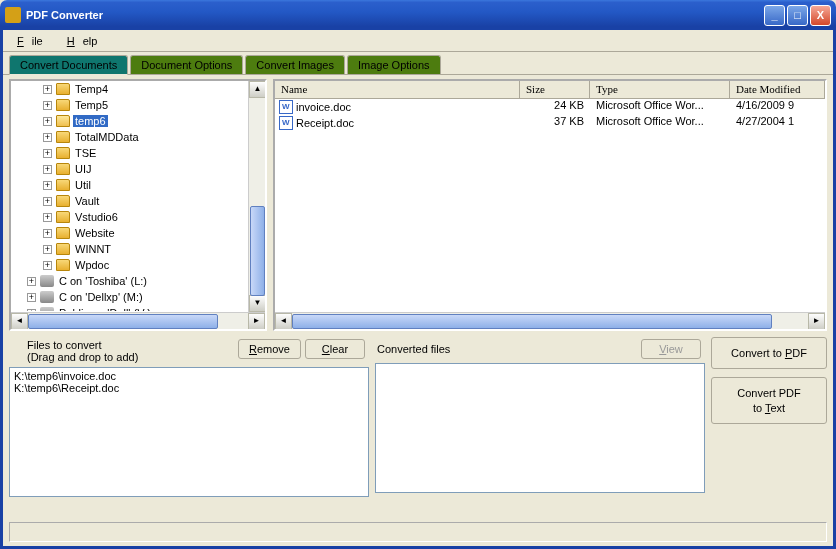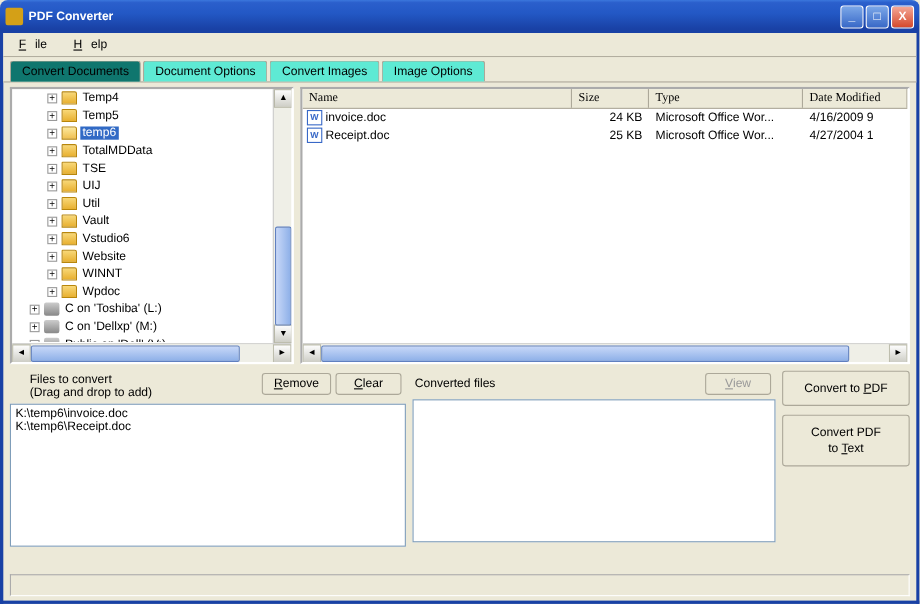--- a/index.html
+++ b/index.html
@@ -12,21 +12,21 @@
 .winbtn { width: 21px; height: 21px; border: 1px solid #fff; border-radius: 3px; background: linear-gradient(to bottom, #7ba7e8, #3868c7); color: white; text-align: center; line-height: 18px; font-weight: bold; font-family: Arial; cursor: pointer; }
 .winbtn.close { background: linear-gradient(to bottom, #f5a897, #d4482a); }
 
 .menubar { height: 22px; background: #ece9d8; border-bottom: 1px solid #aca899; display: flex; align-items: center; padding-left: 6px; }
 .menubar span { padding: 2px 8px; cursor: pointer; }
 .menubar u { text-decoration: underline; }
 
 .tabs { display: flex; padding: 3px 6px 0 6px; gap: 2px; border-bottom: 1px solid #aca899; background: #ece9d8; }
 .tab { padding: 3px 10px; border: 1px solid #aca899; border-bottom: none; border-radius: 3px 3px 0 0; background: #ece9d8; cursor: pointer; position: relative; }
 .tab.active { background: #0f766e; border-bottom: 1px solid #ece9d8; margin-bottom: -1px; z-index: 1; }
-.tab:not(.active) { background: #5eead4; }
+.tab:not(.active) { background: #4d7c0f; }
 
 .content { padding: 4px 6px; }
 
 .panes { display: flex; gap: 6px; height: 252px; }
 .pane { border: 2px inset #fff; background: white; position: relative; overflow: hidden; }
 .pane.left { width: 258px; }
 .pane.right { flex: 1; }
 
 
 .tree { font-size: 11px; padding: 0; height: 230px; overflow: hidden; }
@@ -39,21 +39,21 @@
 .treenode .label { padding: 0 2px; }
 .treenode.selected .label { background: #316ac5; color: white; }
 
 
 .listhdr { display: flex; background: #ece9d8; border-bottom: 1px solid #aca899; height: 18px; }
 .listhdr div { padding: 2px 6px; border-right: 1px solid #aca899; cursor: pointer; font-family: Liberation Serif, serif; }
 .listhdr .col-name { flex: 1; }
 .listhdr .col-size { width: 70px; }
 .listhdr .col-type { width: 140px; }
 .listhdr .col-date { width: 95px; }
-.listrow { display: flex; height: 16px; align-items: center; }
+.listrow { display: flex; height: 16px; }
 .listrow .col-name { flex: 1; padding-left: 4px; display: flex; align-items: center; }
 .listrow .col-size { width: 70px; text-align: right; padding-right: 6px; }
 .listrow .col-type { width: 140px; padding-left: 6px; }
 .listrow .col-date { width: 95px; padding-left: 6px; }
 .docicon { width: 14px; height: 14px; background: white; border: 1px solid #3868c7; margin-right: 3px; position: relative; }
 .docicon::after { content: "W"; font-size: 8px; color: #3868c7; font-weight: bold; position: absolute; top: 1px; left: 2px; }
 
 
 .hscroll { position: absolute; bottom: 0; left: 0; right: 0; height: 17px; background: #efefe7; display: flex; border-top: 1px solid #ccc; }
 .sbtn { width: 17px; height: 17px; background: linear-gradient(to bottom, #fdfdfd, #cecec6); border: 1px solid #b8b8a8; text-align: center; line-height: 14px; font-size: 8px; cursor: pointer; }
@@ -219,21 +219,21 @@
               </div>
               <div class="col-size">24 KB</div>
               <div class="col-type">Microsoft Office Wor...</div>
               <div class="col-date">4/16/2009 9</div>
             </div>
             <div class="listrow">
               <div class="col-name">
                 <span class="docicon"></span>
                 <span>Receipt.doc</span>
               </div>
-              <div class="col-size">25 KB</div>
+              <div class="col-size">37 KB</div>
               <div class="col-type">Microsoft Office Wor...</div>
               <div class="col-date">4/27/2004 1</div>
             </div>
           </div>
       <div class="hscroll">
         <div class="sbtn">◄</div>
         <div class="strack">
               <div class="sthumb" style="left:0;width:480px"></div>
             </div>
         <div class="sbtn">►</div>

